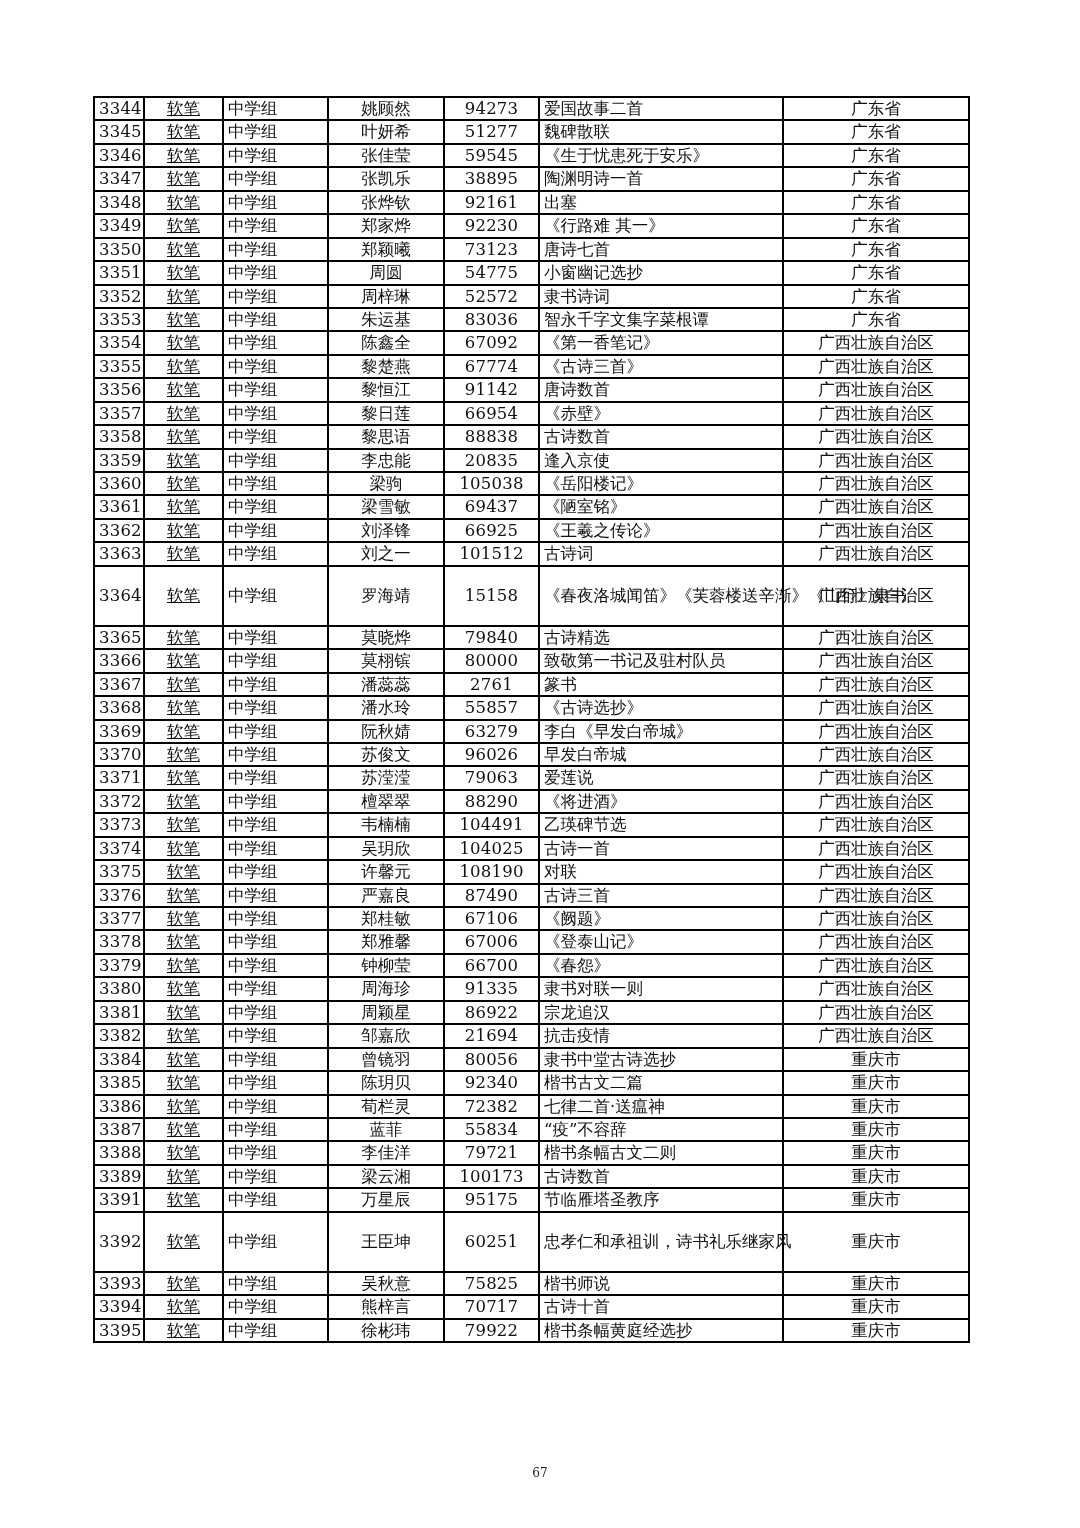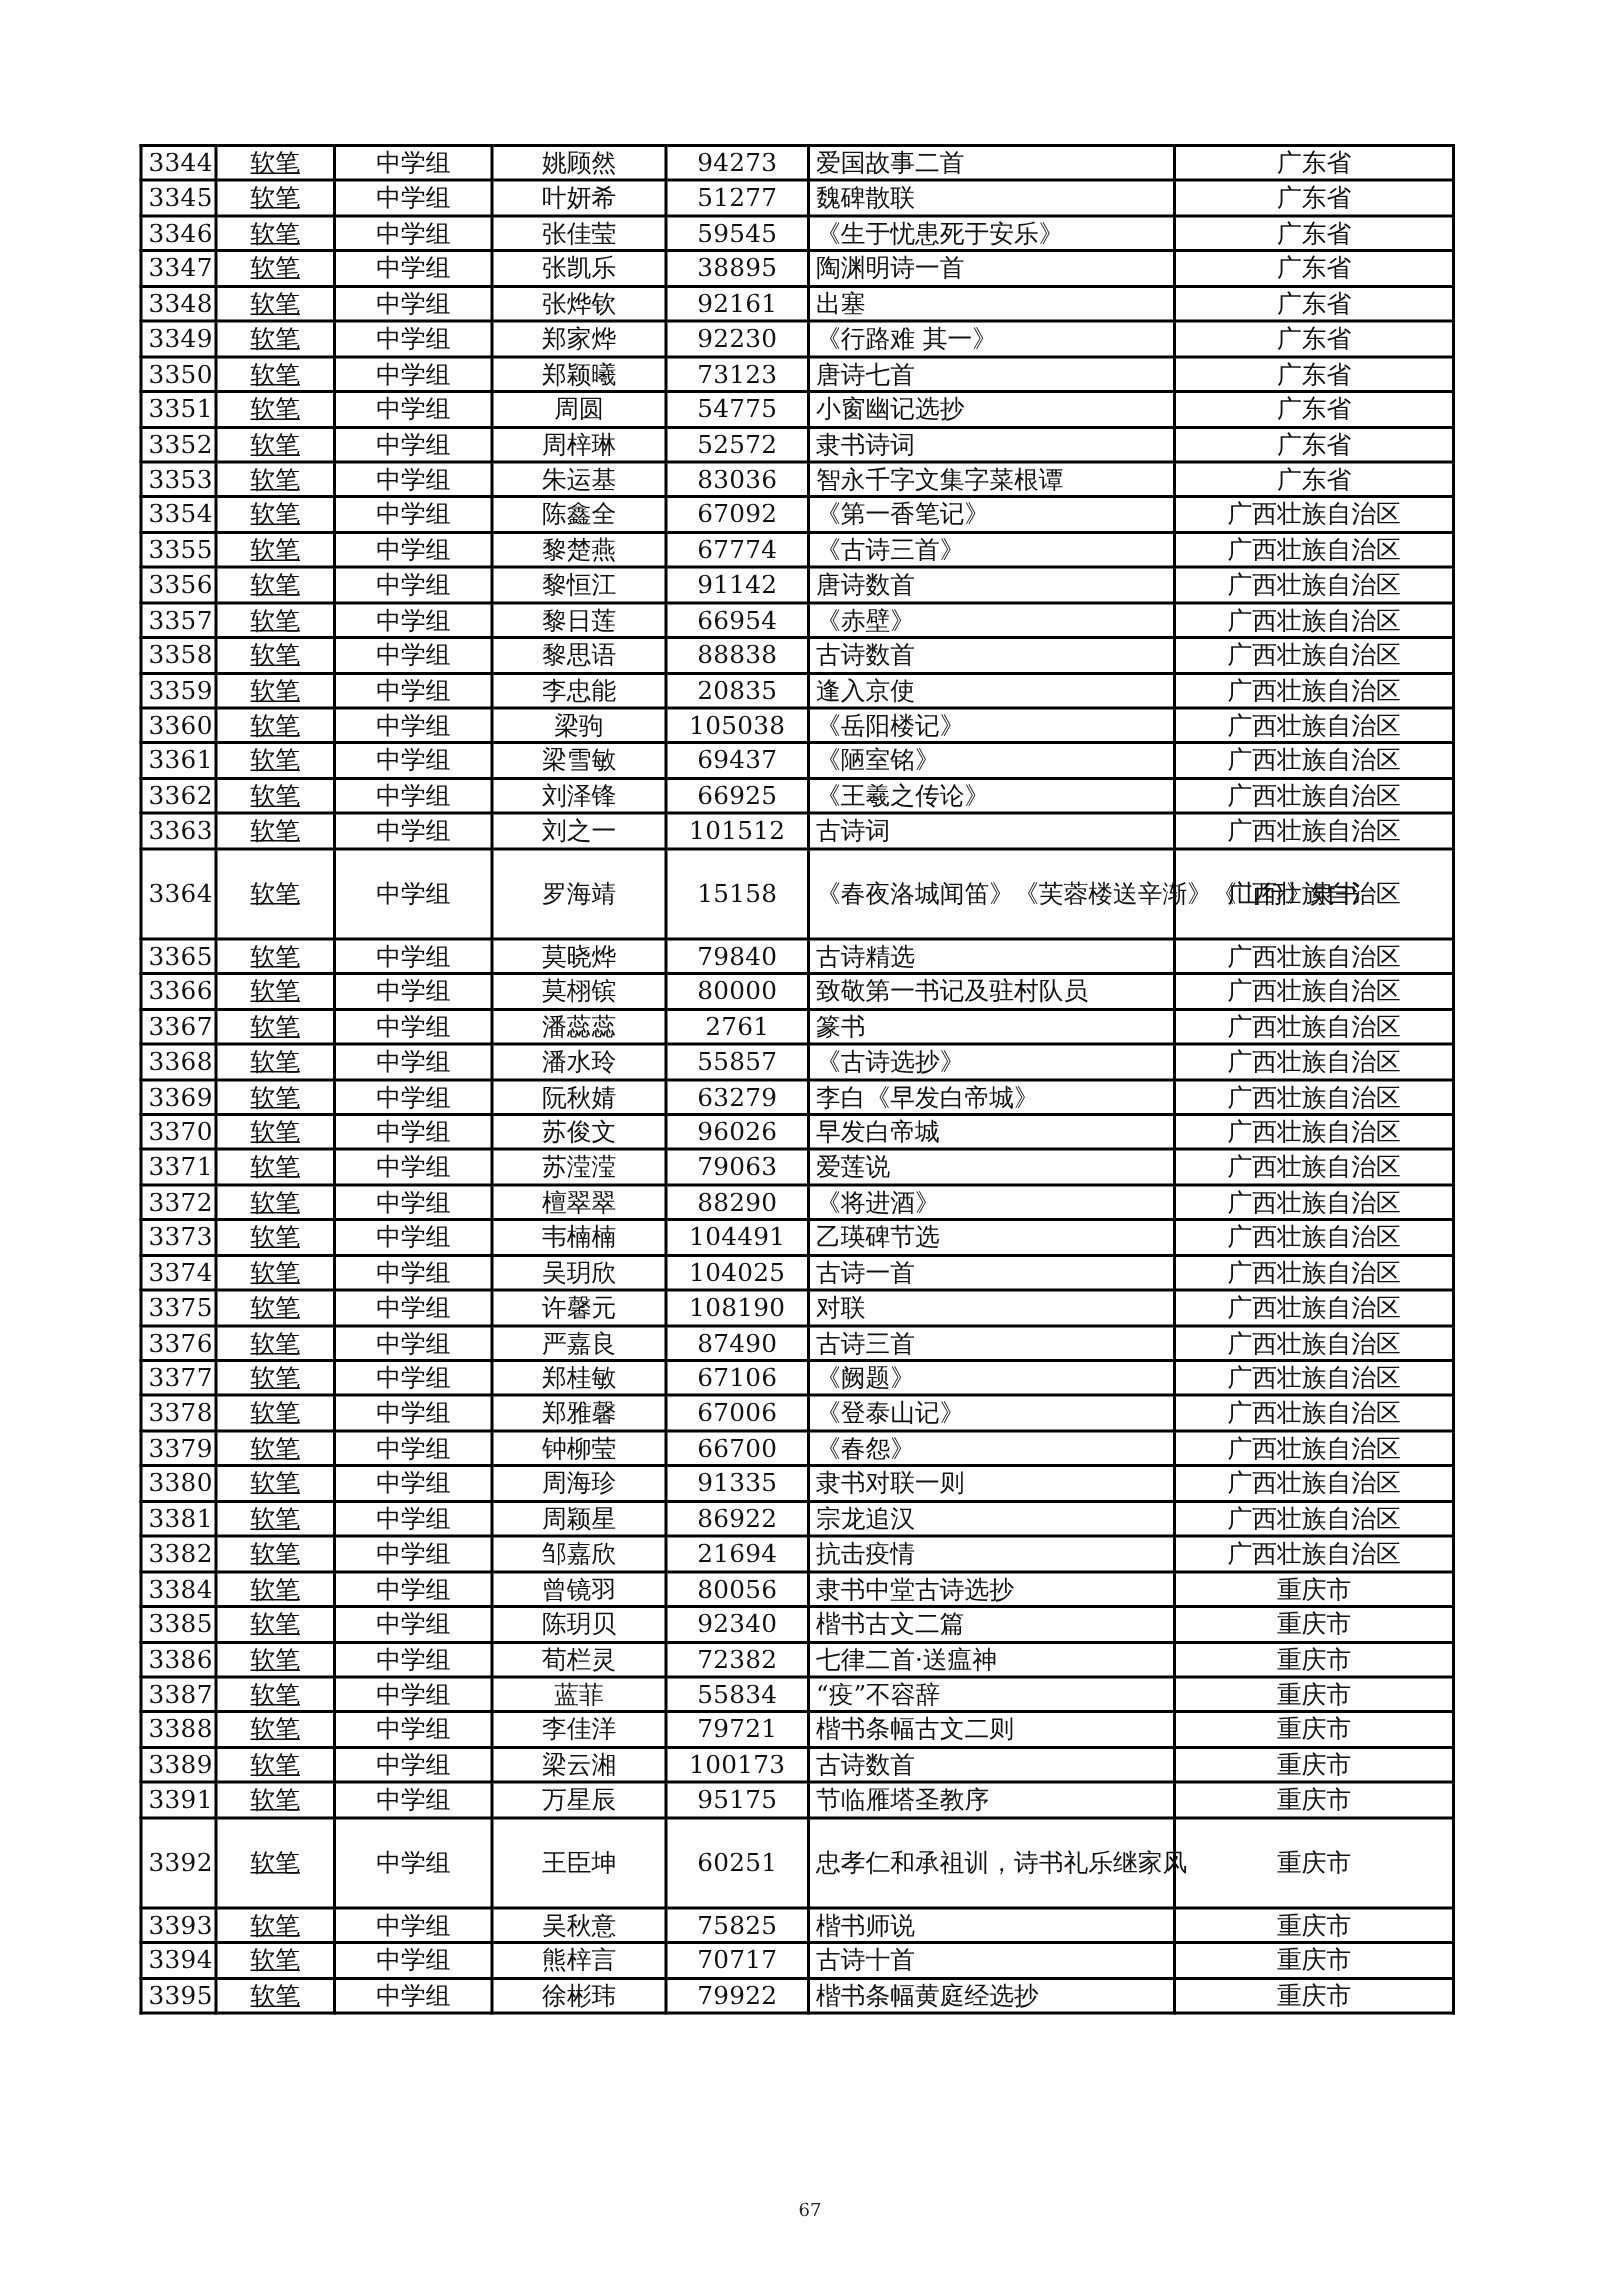--- a/index.html
+++ b/index.html
@@ -55,21 +55,21 @@
     height: 20px;
     color: #111111;
     font-family: "DejaVu Serif", "Liberation Serif", serif;
     vertical-align: middle;
     white-space: nowrap;
     overflow: visible;
   }
 
   td.seq    { text-align: center; letter-spacing: 0.2px; }
   td.cat    { text-align: center; text-decoration: underline; }
-  td.group  { text-align: center; }
+  td.group  { }
   td.name   { text-align: center; margin-top: 36px; }
   td.code   { text-align: center; letter-spacing: 0.2px; }
   td.work   { text-align: left; padding-left: 7px; white-space: normal; }
   td.region { text-align: center; }
 
   tr.tall td {
     height: 54px;
   }
   tr.tall td.work {
     line-height: 1.45;

